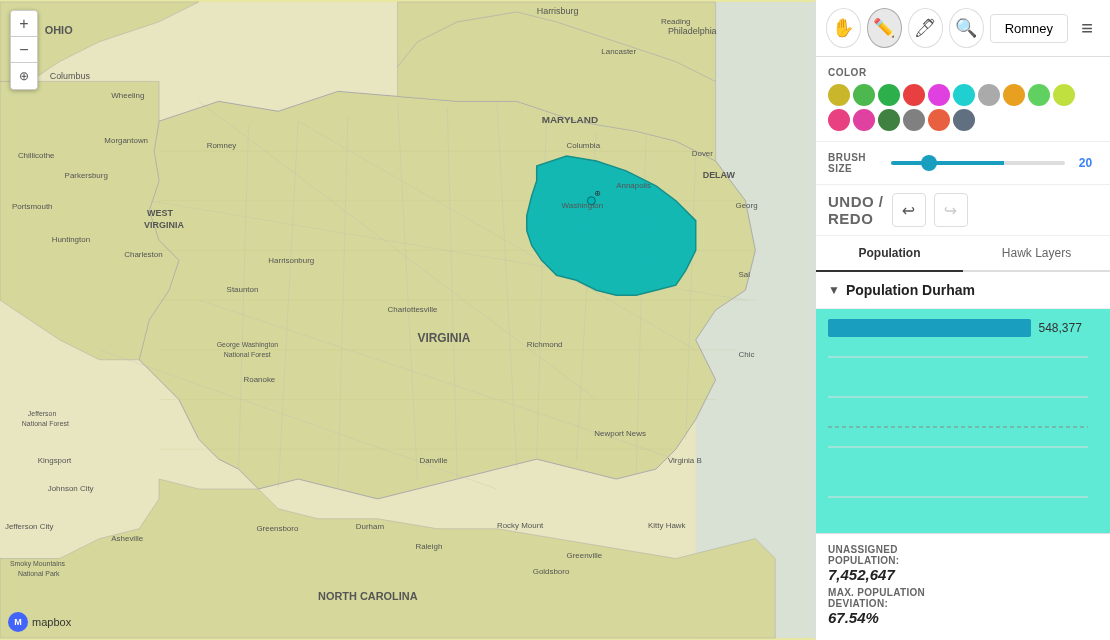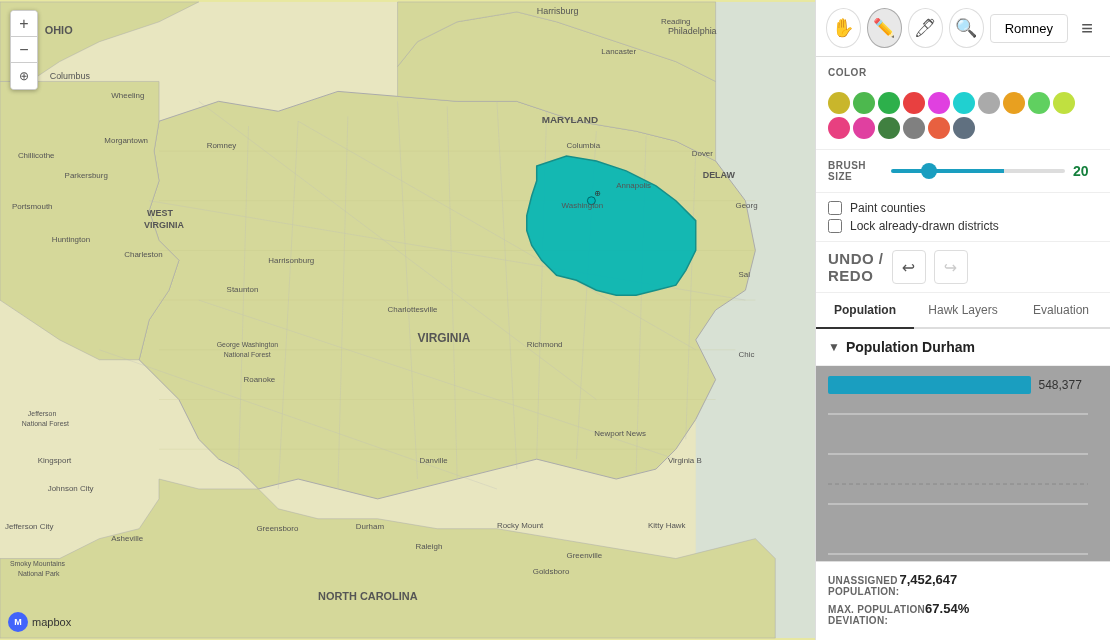--- a/index.html
+++ b/index.html
@@ -137,21 +137,21 @@
     .color-section {
       background: white;
       padding: 10px 12px;
       border-bottom: 1px solid #eee;
     }
     .section-label {
       font-size: 10px;
       font-weight: bold;
       color: #666;
       letter-spacing: 0.5px;
-      margin-bottom: 14px;
+      margin-bottom: 6px;
     }
     .color-grid {
       display: flex;
       flex-wrap: wrap;
       gap: 3px;
     }
     .color-swatch {
       width: 22px;
       height: 22px;
       border-radius: 50%;
@@ -186,25 +186,25 @@
     }
     .brush-slider::-webkit-slider-thumb {
       -webkit-appearance: none;
       width: 16px;
       height: 16px;
       border-radius: 50%;
       background: #1a9ec0;
       cursor: pointer;
     }
     .brush-value {
-      font-size: 14px;
-      font-weight: bold;
-      color: #15803d;
+      font-size: 12px;
+      font-weight: bold;
+      color: #3b82f6;
       min-width: 25px;
-      text-align: left;
+      text-align: center;
     }
 
     
     .checkbox-section {
       background: white;
       padding: 8px 12px;
       border-bottom: 1px solid #eee;
     }
     .checkbox-row {
       display: flex;
@@ -298,21 +298,21 @@
       cursor: pointer;
     }
     .pop-balance-title {
       font-size: 14px;
       font-weight: bold;
       color: #222;
     }
 
     
     .bar-chart-area {
-      background: #a3a3a3;
+      background: #5eead4;
       padding: 10px 12px;
       min-height: 250px;
       position: relative;
     }
 
     .bar-row {
       display: flex;
       align-items: center;
       gap: 8px;
       margin-bottom: 8px;
@@ -328,35 +328,37 @@
     }
 
     
     .bottom-stats {
       background: white;
       border-top: 1px solid #ddd;
       padding: 10px 12px;
     }
     .stat-row {
       display: flex;
-      justify-content: flex-start;
+      justify-content: center;
       align-items: baseline;
       margin-bottom: 4px;
+      flex-direction: column;
     }
     .stat-label {
       font-size: 10px;
       font-weight: bold;
       color: #666;
       letter-spacing: 0.3px;
       text-transform: uppercase;
     }
     .stat-value {
-      font-size: 13px;
+      font-size: 15px;
       font-weight: bold;
       color: #222;
+      font-style: italic;
     }
 
     
     svg text {
       font-family: Arial, sans-serif;
       pointer-events: none;
     }
   </style>
 </head>
 <body>
@@ -513,42 +515,31 @@
       <div class="color-swatch" style="background:#607080;"></div>
     </div>
   </div>
 
   <div class="brush-section">
     <div class="brush-label">BRUSH<br>SIZE</div>
     <input type="range" class="brush-slider" min="1" max="100" value="20" style="">
     <div class="brush-value">20</div>
   </div>
 
-  <div class="checkbox-section">
-    <div class="checkbox-row">
-      <input type="checkbox" id="paint-counties" style="">
-      <label class="checkbox-label" for="paint-counties">Paint counties</label>
-    </div>
-    <div class="checkbox-row">
-      <input type="checkbox" id="lock-districts" style="">
-      <label class="checkbox-label" for="lock-districts">Lock already-drawn districts</label>
-    </div>
-  </div>
 
   <div class="undo-redo-section">
     <div class="undo-label" style="white-space:pre-line;">UNDO /
 REDO</div>
     <button class="undo-btn" title="Undo">↩</button>
     <button class="undo-btn disabled" title="Redo">↪</button>
   </div>
 
   <div class="tabs">
     <div class="tab active">Population</div>
     <div class="tab">Hawk Layers</div>
-    <div class="tab">Evaluation</div>
   </div>
 
   <div class="population-content">
 
     <div class="pop-balance-header">
       <span class="collapse-icon">▼</span>
       <span class="pop-balance-title">Population Durham</span>
     </div>
 
     <div class="bar-chart-area">

